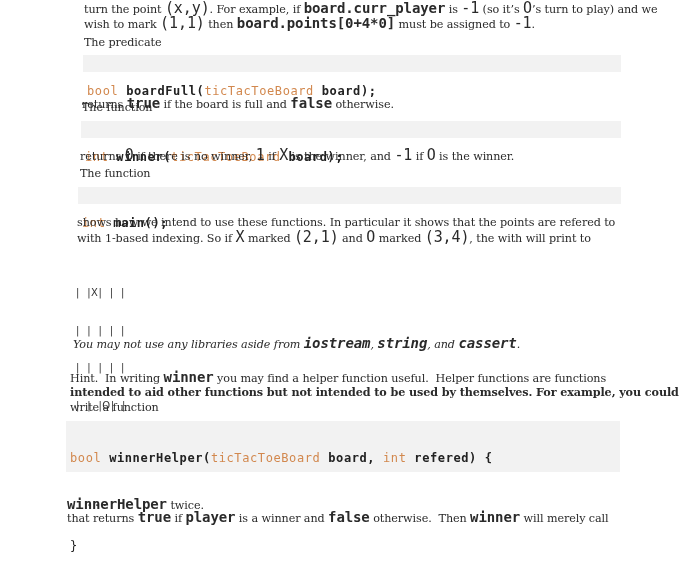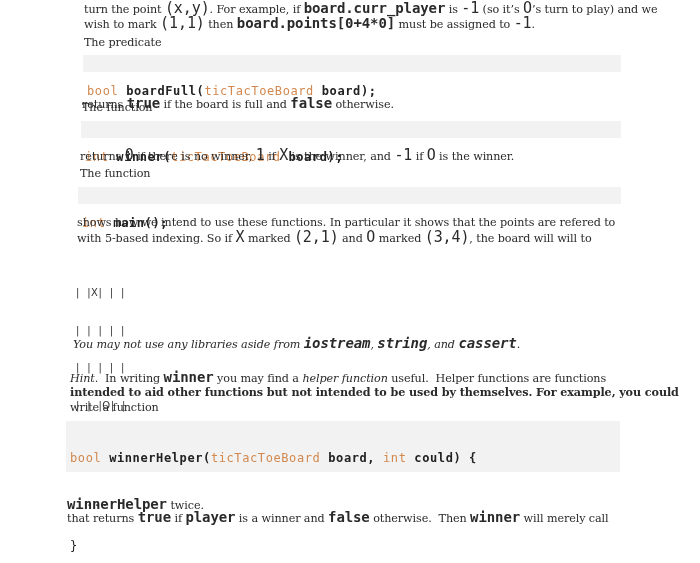--- a/index.html
+++ b/index.html
@@ -1,21 +1,21 @@
 <!DOCTYPE html>
 <html><head>
   <meta charset="utf-8">
   <style>
     html, body { margin: 0; padding: 0; background: #ffffff; }
     body { width: 700px; height: 563px; position: relative; overflow: hidden;
            font-family: "DejaVu Serif", "Liberation Serif", serif; color: #2a2a2a; }
     .line { position: absolute; font-size: 11.2px; line-height: 15px; white-space: nowrap; letter-spacing: -0.1px; }
     .tt { font-family: "DejaVu Sans Mono", "Liberation Mono", monospace; font-size: 15px; }
     .ttb { font-family: "DejaVu Sans Mono", "Liberation Mono", monospace; font-size: 14px; font-weight: bold; }
-    .it { font-style: italic; }
+    .it { }
     .code { position: absolute; background: #f2f2f2; font-family: "DejaVu Sans Mono", "Liberation Mono", monospace;
             font-size: 12px; font-weight: bold; color: #222; white-space: pre; letter-spacing: 0.6px; }
     .code .line-c { display: block; height: 16px; line-height: 16px; padding-left: 4px; }
     .kw { color: #d2884e; font-weight: normal; }
     .ty { color: #d2884e; font-weight: normal; }
     .board { position: absolute; font-family: "DejaVu Sans", "Liberation Sans", sans-serif; font-size: 10px;
              line-height: 12.5px; white-space: pre; color: #333; letter-spacing: 0.5px; }
   </style>
 </head>
 <body>
@@ -45,42 +45,42 @@
   <span>returns </span><span class="tt">0</span><span> if there is no winner, </span><span class="tt">1</span><span> if </span><span class="tt">X</span><span> is the winner, and </span><span class="tt">-1</span><span> if </span><span class="tt">O</span><span> is the winner.</span>
 </div>
 <div class="line" style="left:80px; top:166px;">The function</div>
 
 <div class="code" style="left:78px; top:187px; width:543px; height:17px;">
   <span class="line-c"><span class="kw">int</span><span> main();</span></span>
 </div>
 
 <div class="line" style="left:77px; top:215px;">shows how we intend to use these functions. In particular it shows that the points are refered to</div>
 <div class="line" style="left:77px; top:230px;">
-  <span>with 5-based indexing. So if </span><span class="tt">X</span><span> marked </span><span class="tt">(2,1)</span><span> and </span><span class="tt">O</span><span> marked </span><span class="tt">(3,4)</span><span>, the board will will to</span>
+  <span>with 1-based indexing. So if </span><span class="tt">X</span><span> marked </span><span class="tt">(2,1)</span><span> and </span><span class="tt">O</span><span> marked </span><span class="tt">(3,4)</span><span>, the with will print to</span>
 </div>
 
 <div class="board" style="left:76px; top:262px;">
   <div>|  |X|  |  |</div>
   <div>|  |  |  |  |</div>
   <div>|  |  |  |  |</div>
   <div>|  |  |O|  |</div>
 </div>
 
 <div class="line" style="left:73px; top:336px;font-style:italic;">
   <span>You may not use any libraries aside from </span><span class="ttb">iostream</span><span>, </span><span class="ttb">string</span><span>, and </span><span class="ttb">cassert</span><span>.</span>
 </div>
 
 <div class="line" style="left:70px; top:370px;">
   <span class="it">Hint.</span><span style="white-space:pre">  In writing </span><span class="ttb">winner</span><span> you may find a </span><span class="it">helper function</span><span style="white-space:pre"> useful.  Helper functions are functions</span>
 </div>
 <div class="line" style="left:70px; top:385px;font-weight:bold;">intended to aid other functions but not intended to be used by themselves. For example, you could</div>
 <div class="line" style="left:70px; top:400px;">write a function</div>
 
 <div class="code" style="left:66px; top:421px; width:554px; height:50px; padding-top:1px;">
-  <span class="line-c"><span class="kw">bool</span> <span>winnerHelper(</span><span class="ty">ticTacToeBoard</span><span> board, </span><span class="kw">int</span><span> could) {</span></span>
+  <span class="line-c"><span class="kw">bool</span> <span>winnerHelper(</span><span class="ty">ticTacToeBoard</span><span> board, </span><span class="kw">int</span><span> refered) {</span></span>
   <span class="line-c" style="font-weight:normal;">  ...</span>
   <span class="line-c" style="font-weight:normal;">}</span>
 </div>
 
 <div class="line" style="left:67px; top:510px;">
   <span>that returns </span><span class="ttb">true</span><span> if </span><span class="ttb">player</span><span> is a winner and </span><span class="ttb">false</span><span style="white-space:pre"> otherwise.  Then </span><span class="ttb">winner</span><span> will merely call</span>
 </div>
 <div class="line" style="left:67px; top:497px;">
   <span class="ttb">winnerHelper</span><span> twice.</span>
 </div>

